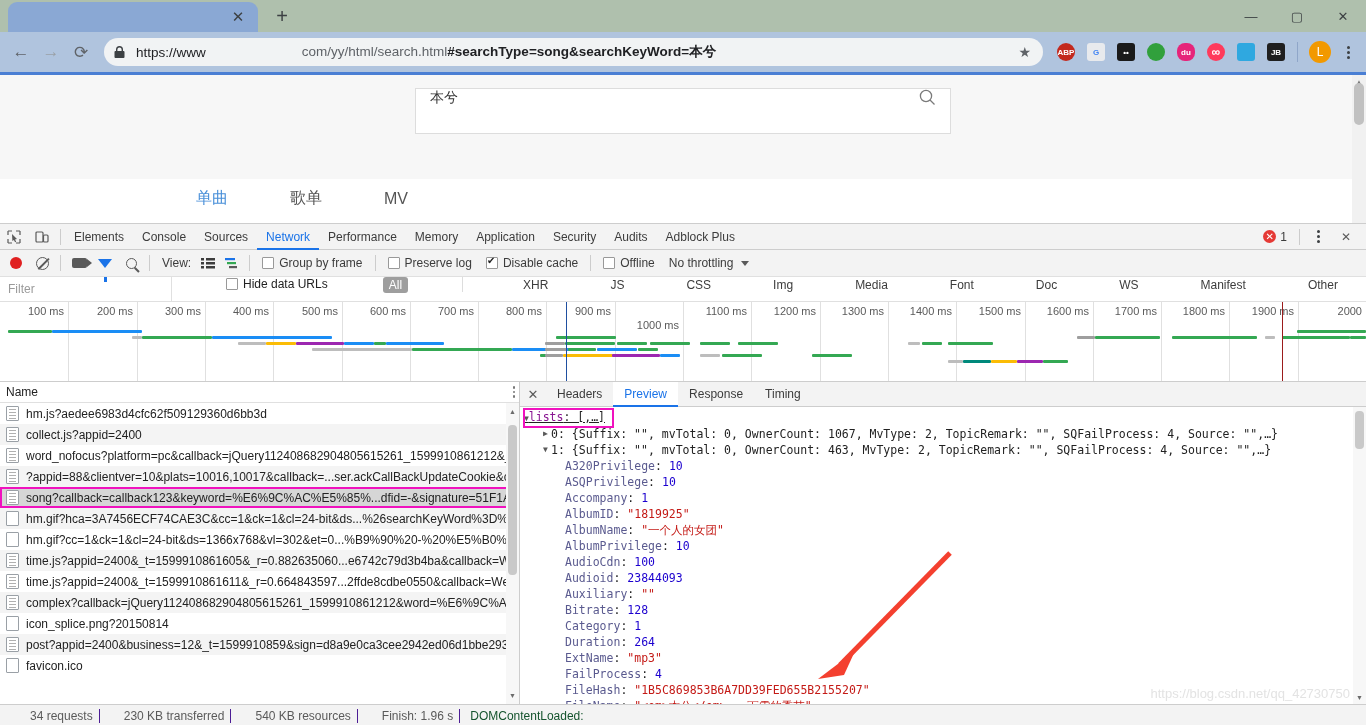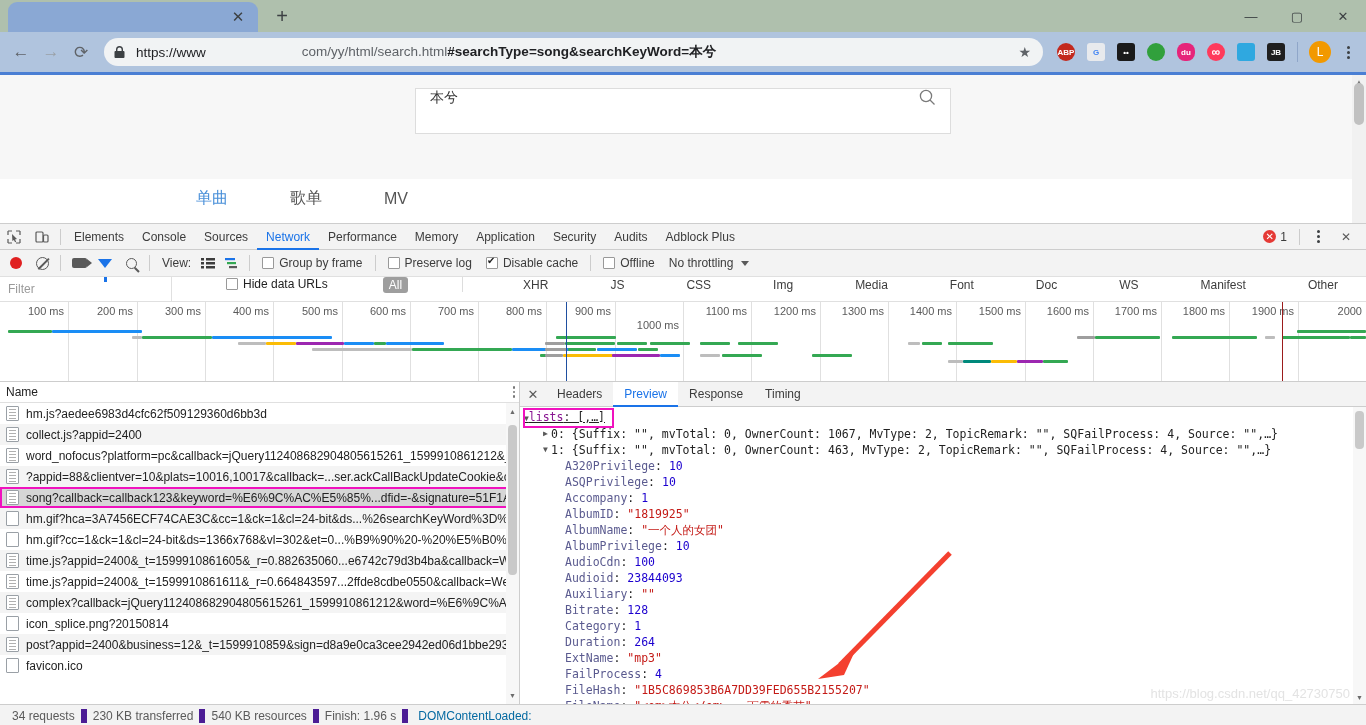--- a/index.html
+++ b/index.html
@@ -141,23 +141,23 @@
   .plain { color:#222; }
   .hl-box { outline:2px solid #f012be; outline-offset:-1px; padding-right:8px; }
 
   .watermark { position:absolute; right:16px; bottom:3px; font-size:13px; color:#e3e3e3; }
   .rp-scroll { position:absolute; right:0; top:25px; bottom:0; width:13px; background:#f7f7f7; }
   .rp-scroll .thumb { position:absolute; top:4px; left:2px; width:9px; height:38px; background:#c9c9c9; border-radius:4px; }
   .rp-scroll .arr { position:absolute; left:0; width:13px; height:13px; display:flex; align-items:center; justify-content:center; font-size:7px; color:#6b6b6b; }
 
   
   .statusbar { height:22px; border-top:1px solid #cdcdcd; display:flex; align-items:center; font-size:12px; color:#5a5a5a; background:#f3f3f3; }
-  .statusbar span.cell { padding:0 6px; border-right:6px solid #4c1d95; white-space:nowrap; }
+  .statusbar span.cell { padding:0 6px; border-right:1px solid #4c1d95; white-space:nowrap;margin-left:18px; }
   .statusbar span.cell:first-child { padding-left:12px; }
-  .statusbar .dcl { color:#0369a1; padding:0 10px; border-right:none; }
+  .statusbar .dcl { color:#14532d; padding:0 10px; border-right:none; }
 
   .arrow-annot { position:absolute; pointer-events:none; }
 </style>
 </head>
 <body>
 
 <div class="chrome">
 
   <div class="tabstrip">
     <div class="tab">

